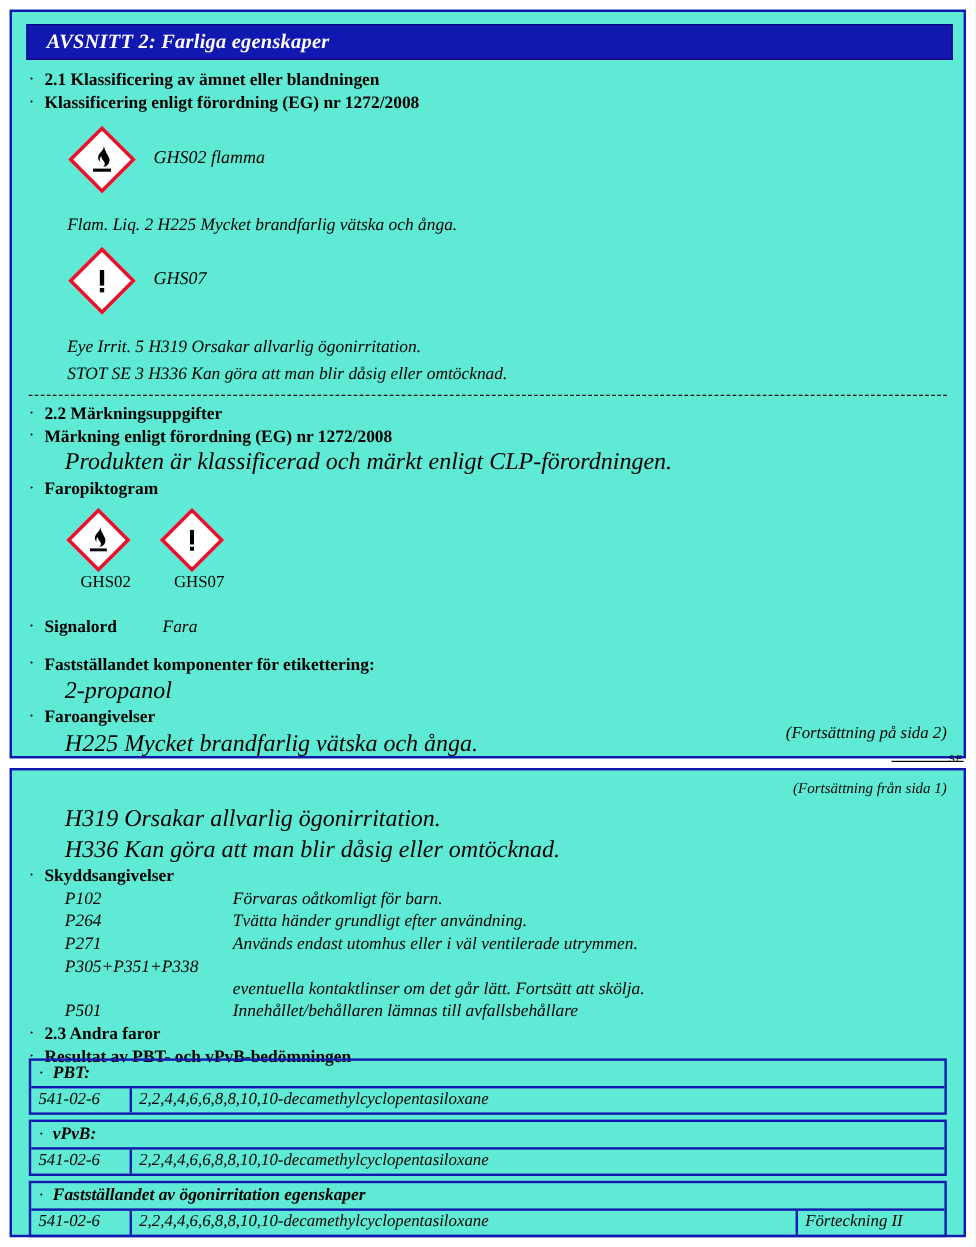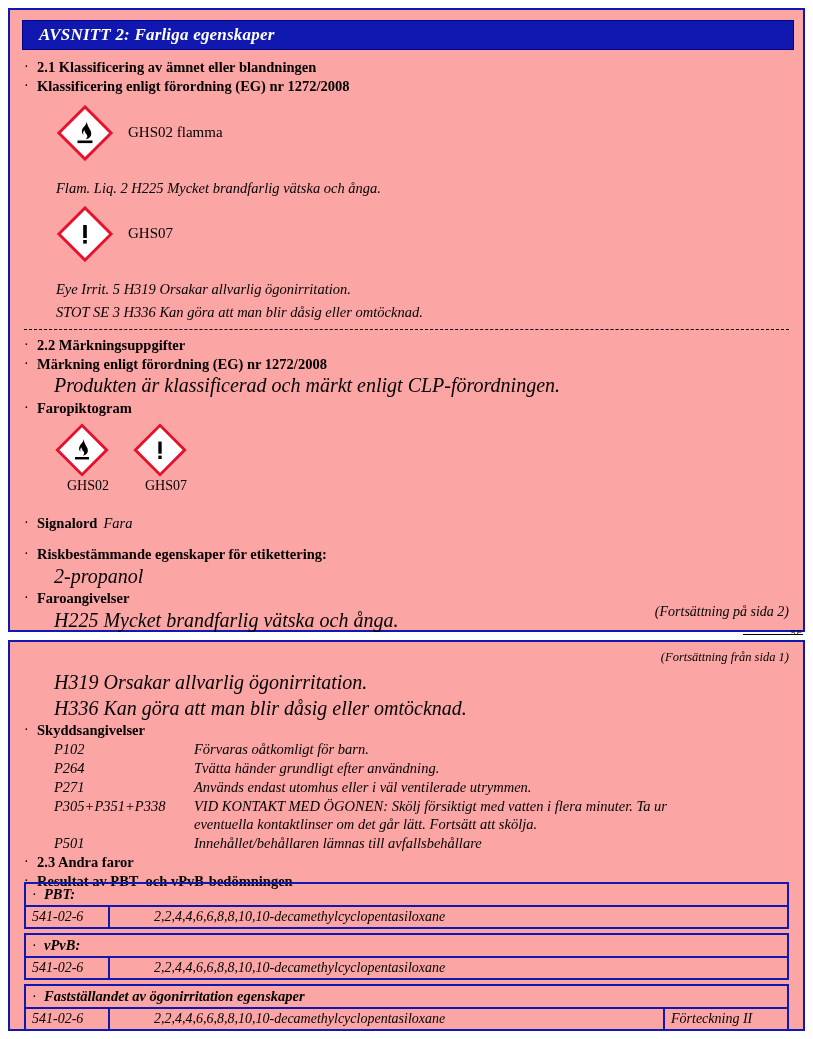--- a/index.html
+++ b/index.html
@@ -19,21 +19,21 @@
     width: 813px;
     height: 1039px;
     box-sizing: border-box;
   }
   .sheet {
     position: absolute;
     left: 8px;
     right: 8px;
     border: 2px solid #1018b0;
     box-sizing: border-box;
-    background: #fca5a5;
+    background: #5eead4;
   }
   .sheet-top {
     top: 8px;
     height: 624px;
   }
   .sheet-bottom {
     top: 640px;
     height: 391px;
   }
   .section-banner {
@@ -89,20 +89,21 @@
   .indent {
     padding-left: 30px;
   }
   .ghs-row {
     display: flex;
     align-items: center;
     padding-left: 32px;
     margin-top: 8px;
   }
   .ghs-label {
+    font-style: italic;
     font-size: 15px;
     margin-left: 14px;
   }
   .diamond {
     width: 58px;
     height: 58px;
     position: relative;
     flex: 0 0 58px;
   }
   .diamond .box {
@@ -253,21 +254,20 @@
   }
   .cell-cas {
     flex: 0 0 72px;
     padding: 2px 4px 2px 6px;
     border-right: 2px solid #1018b0;
     white-space: nowrap;
   }
   .cell-name {
     flex: 1 1 auto;
     padding: 2px 6px;
-    margin-left: 38px;
   }
   .cell-note {
     flex: 0 0 110px;
     padding: 2px 6px;
     border-left: 2px solid #1018b0;
   }
   .spacer-md { height: 12px; }
   .spacer-lg { height: 20px; }
 </style>
 </head>
@@ -370,28 +370,28 @@
           </div>
           <div class="picto-caption">GHS07</div>
         </div>
       </div>
 
       <div class="spacer-lg"></div>
 
       <div class="bullet-row">
         <span class="dot">·</span>
         <span class="bi">Signalord</span>
-        <span class="it" style="padding-left:6px;">Fara</span>
+        <span class="it" style="padding-left:6px;margin-left:32px;">Fara</span>
       </div>
 
       <div class="spacer-md"></div>
 
       <div class="bullet-row">
         <span class="dot">·</span>
-        <span class="bi">Riskbestämmande egenskaper för etikettering:</span>
+        <span class="bi">Fastställandet komponenter för etikettering:</span>
       </div>
       <div class="line it indent">2-propanol</div>
 
       <div class="bullet-row">
         <span class="dot">·</span>
         <span class="bi">Faroangivelser</span>
       </div>
       <div class="line it indent">H225 Mycket brandfarlig vätska och ånga.</div>
 
     </div>
@@ -423,21 +423,20 @@
       <div class="p-row">
         <span class="p-code">P264</span>
         <span class="p-text">Tvätta händer grundligt efter användning.</span>
       </div>
       <div class="p-row">
         <span class="p-code">P271</span>
         <span class="p-text">Används endast utomhus eller i väl ventilerade utrymmen.</span>
       </div>
       <div class="p-row">
         <span class="p-code">P305+P351+P338</span>
-        <span class="p-text">VID KONTAKT MED ÖGONEN: Skölj försiktigt med vatten i flera minuter. Ta ur</span>
       </div>
       <div class="p-cont">eventuella kontaktlinser om det går lätt. Fortsätt att skölja.</div>
       <div class="p-row">
         <span class="p-code">P501</span>
         <span class="p-text">Innehållet/behållaren lämnas till avfallsbehållare</span>
       </div>
 
       <div class="bullet-row">
         <span class="dot">·</span>
         <span class="bi">2.3 Andra faror</span>

